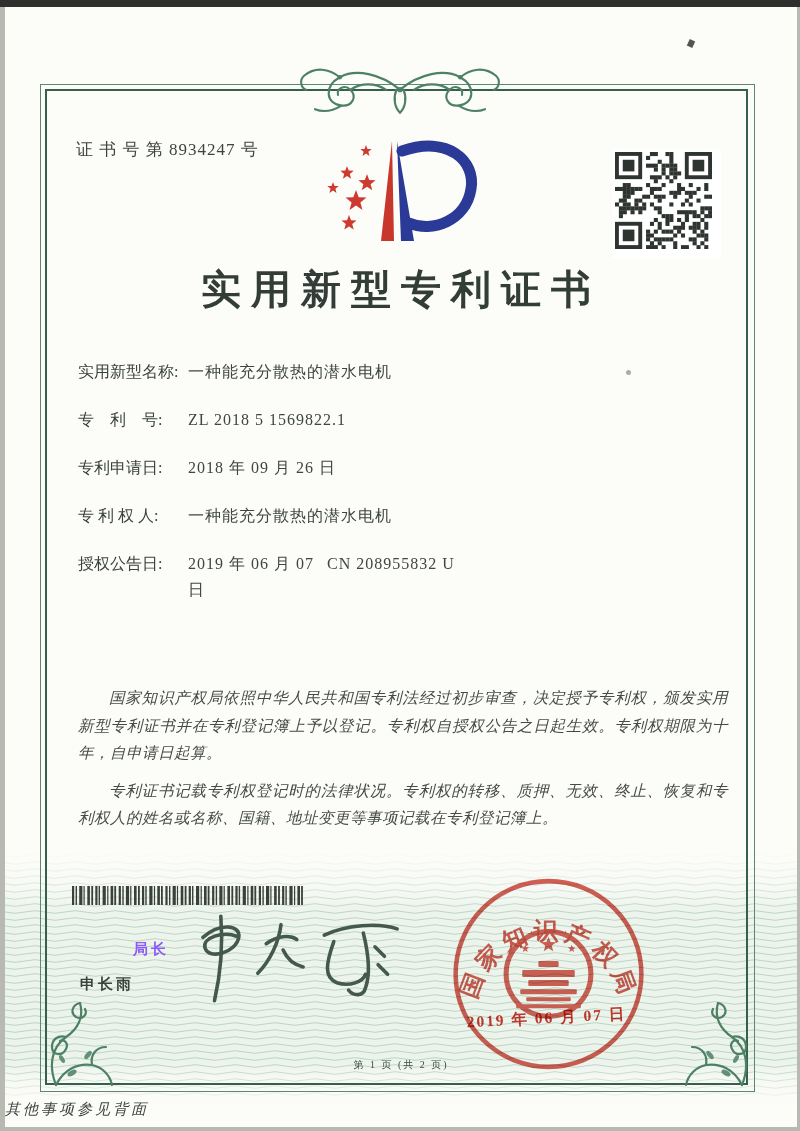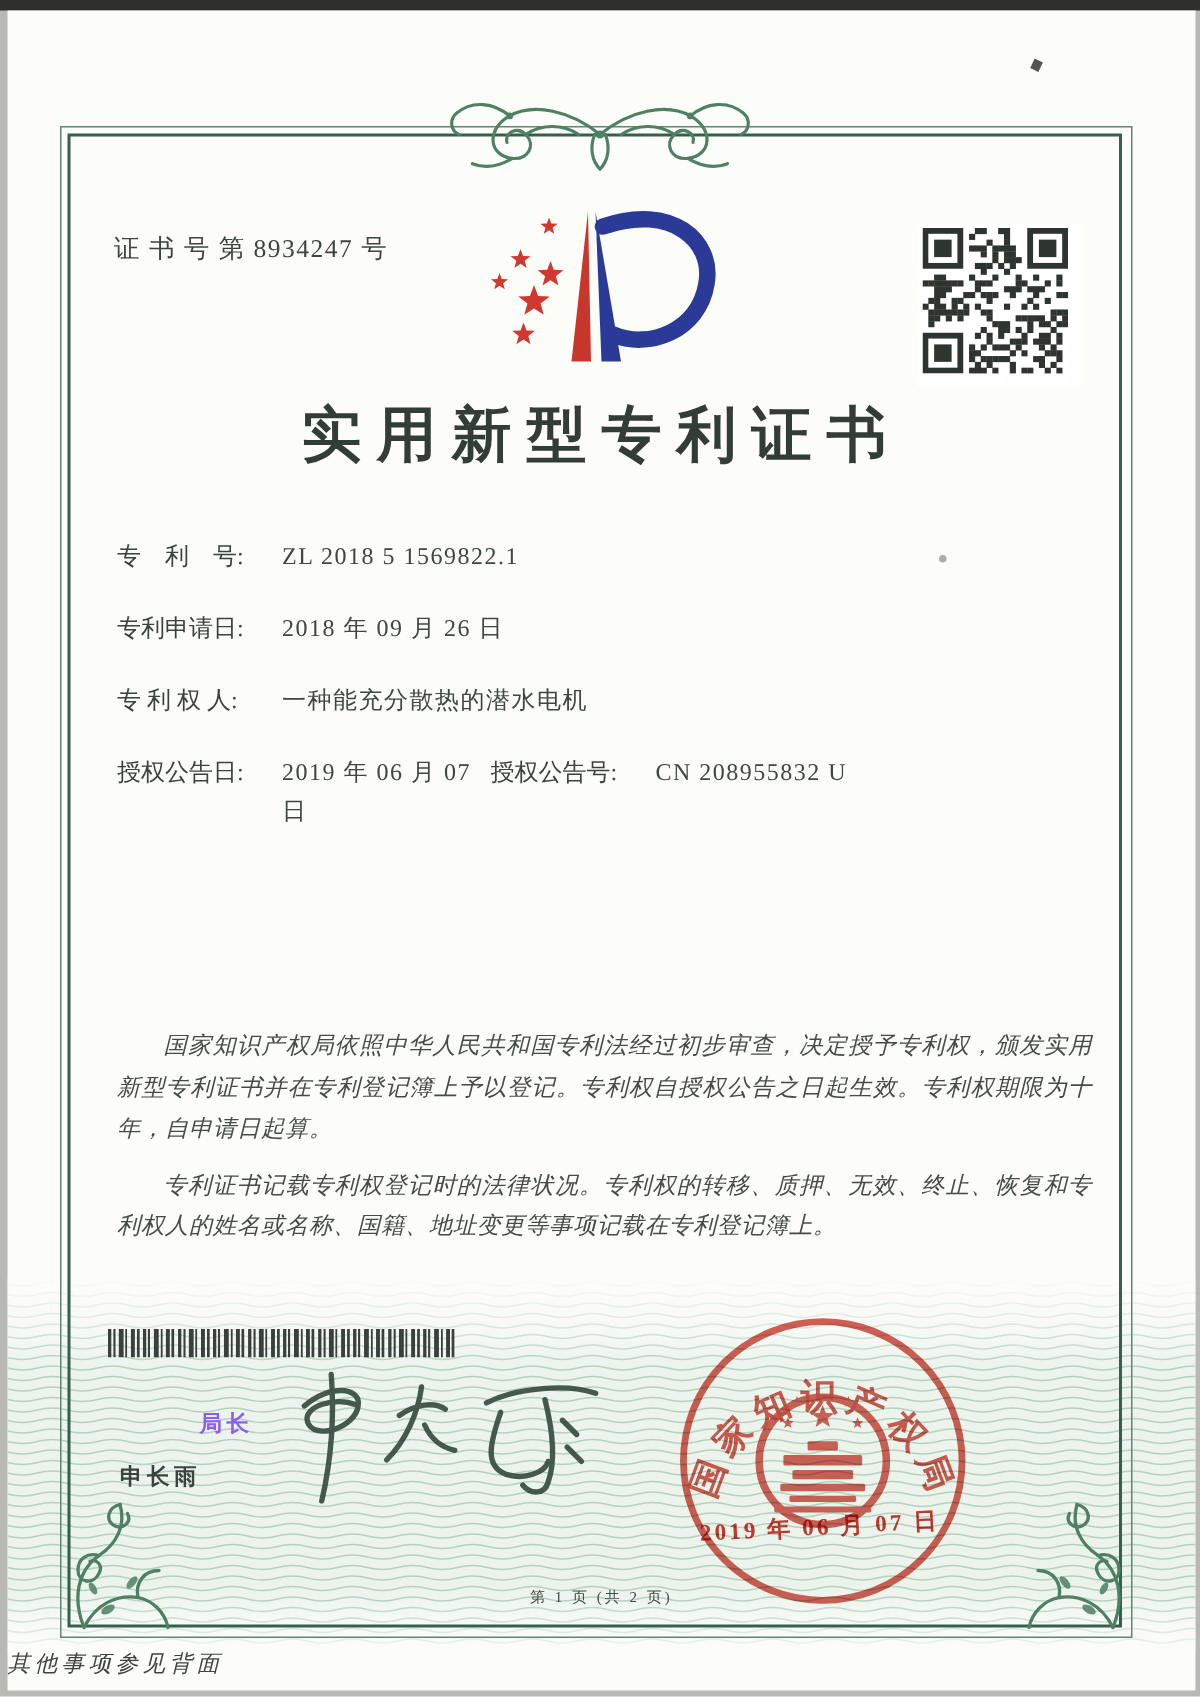--- a/index.html
+++ b/index.html
@@ -20,21 +20,21 @@
   .border-outer{position:absolute;left:35px;top:77px;width:713px;height:1006px;border:1.6px solid #5c8872;}
   .border-inner{position:absolute;left:40px;top:82px;width:699px;height:992px;border:2.6px solid #35604c;}
 
   
   .waves-band{position:absolute;left:0;top:845px;width:792px;height:250px;
     background:linear-gradient(180deg, rgba(221,236,224,0) 0%, rgba(221,236,224,.5) 22%, rgba(221,236,224,.55) 82%, rgba(221,236,224,0) 100%);}
   .waves-band svg{position:absolute;left:0;top:0;}
   .waves-fade{position:absolute;left:0;top:0;width:100%;height:100%;
     background:linear-gradient(180deg,#fcfcf9 0%, rgba(252,252,249,0) 24%, rgba(252,252,249,0) 86%, rgba(252,252,249,.85) 100%);}
 
-  .cert-number{position:absolute;left:71px;top:147px;font-size:17px;color:#3c443e;letter-spacing:1px;}
+  .cert-number{position:absolute;left:71px;top:131px;font-size:17px;color:#3c443e;letter-spacing:1px;}
 
   .logo{position:absolute;left:315px;top:128px;width:160px;height:112px;}
   .qr{position:absolute;left:607px;top:142px;width:103px;height:103px;background:#ffffff;padding:3px;}
 
   .title{position:absolute;left:0;top:255px;width:100%;text-align:center;
     font-size:40px;font-weight:bold;letter-spacing:10px;color:#333d37;}
 
   .fields{position:absolute;left:73px;top:352px;width:650px;font-size:16px;color:#3f4742;}
   .frow{display:flex;line-height:26px;margin-bottom:22px;}
   .frow.addr{margin-bottom:4px;}
@@ -372,35 +372,38 @@
         <rect x="0" y="69.84" width="27.16" height="27.16" fill="#2e342f"></rect>
         <rect x="3.88" y="73.72" width="19.4" height="19.4" fill="#fff"></rect>
         <rect x="7.76" y="77.6" width="11.64" height="11.64" fill="#2e342f"></rect>
       </svg>
   </div>
 
   <div class="title">实用新型专利证书</div>
 
   <div class="fields">
     <div class="frow">
+      <span class="flabel">实用新型名称:</span>
+      <span class="fvalue">一种能充分散热的潜水电机</span>
+    </div>
+    <div class="frow">
       <span class="flabel">专　利　号:</span>
       <span class="fvalue">ZL 2018 5 1569822.1</span>
     </div>
     <div class="frow">
       <span class="flabel">专利申请日:</span>
       <span class="fvalue">2018 年 09 月 26 日</span>
     </div>
     <div class="frow">
       <span class="flabel">专 利 权 人:</span>
       <span class="fvalue">一种能充分散热的潜水电机</span>
     </div>
     <div class="frow">
       <span class="flabel">授权公告日:</span>
       <span class="gdate">2019 年 06 月 07 日</span>
-      <span class="glabel2">授权公告号:</span>
       <span class="fvalue">CN 208955832 U</span>
     </div>
   </div>
 
   <div class="paras">
     <p>国家知识产权局依照中华人民共和国专利法经过初步审查，决定授予专利权，颁发实用新型专利证书并在专利登记簿上予以登记。专利权自授权公告之日起生效。专利权期限为十年，自申请日起算。</p>
     <p>专利证书记载专利权登记时的法律状况。专利权的转移、质押、无效、终止、恢复和专利权人的姓名或名称、国籍、地址变更等事项记载在专利登记簿上。</p>
   </div>
 
   <svg class="barcode" id="barcode-svg" width="238" height="19">

